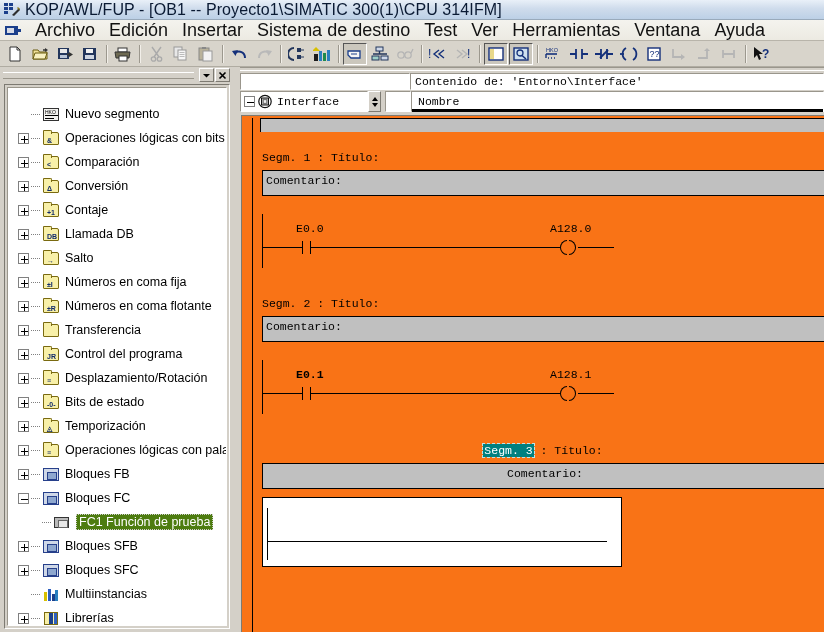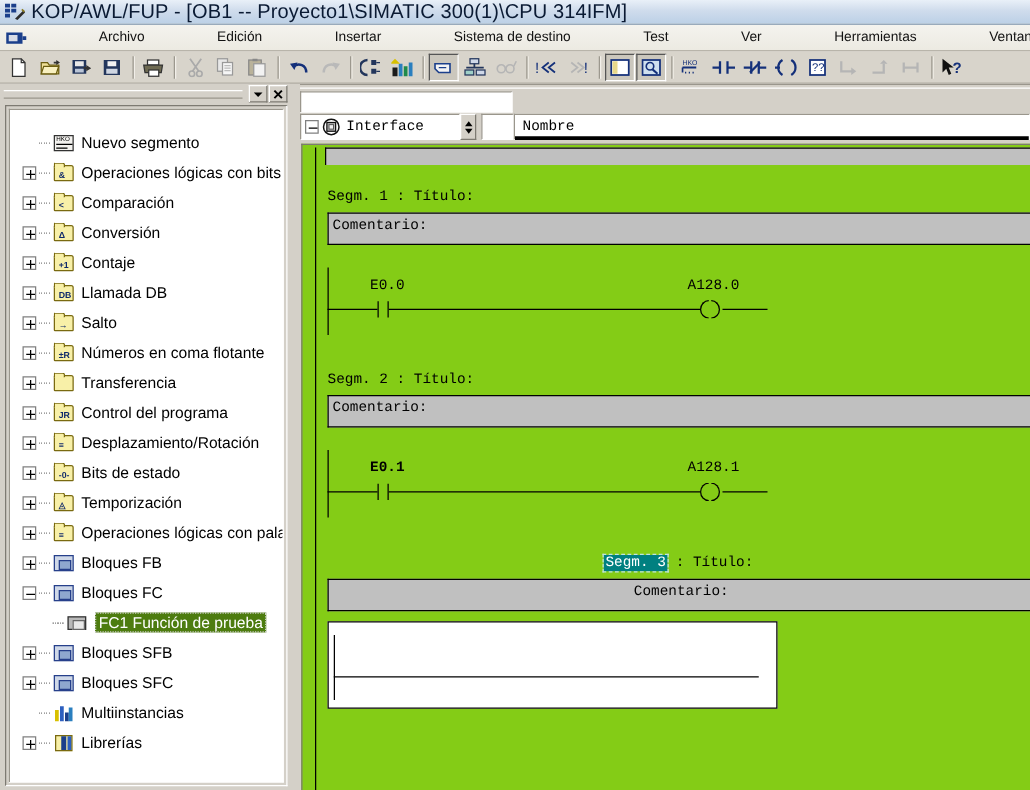--- a/index.html
+++ b/index.html
@@ -36,23 +36,22 @@
   .menubar {
     position: absolute; left: 0; top: 20px; width: 824px; height: 21px;
     background: linear-gradient(to bottom,#f4f3ee 0%, #eceae2 100%);
     border-bottom: 1px solid #b8b4aa;
     display: flex; align-items: center;
   }
   .menu-doc-icon {
     width: 18px; height: 15px; margin: 0 6px 0 4px; position: relative; flex:none;
   }
   .menu-item {
-    font-size: 11px; color: #111; padding: 2px 7px; white-space: nowrap;
+    font-size: 18px; color: #111; padding: 2px 7px; white-space: nowrap;
     cursor: default;
-    margin-left: 44px;
   }
 
   
   .toolbar {
     position: absolute; left: 0; top: 41px; width: 824px; height: 26px;
     background: #d8d4cb;
     border-bottom: 1px solid #b0aca2;
     display: flex; align-items: center; padding-left: 3px;
   }
   .tb {
@@ -258,21 +257,21 @@
     display: flex; align-items: center; padding-left: 6px;
     position: relative;
   }
   .if-namecol::after {
     content:''; position:absolute; left:0; bottom:-1px; width:100%; height:3px; background:#000;
   }
 
   
   .canvas {
     position: absolute; left: 1px; top: 48px; width: 583px; height: 517px;
-    background: #84cc16;
+    background: #f97316;
     border-left: 1px solid #7d7a72;
     border-top: 1px solid #7d7a72;
     overflow: hidden;
   }
   .canvas-strip {
     position: absolute; left: 18px; top: 2px; right: 0; height: 14px;
     background: #c0c0c0; border-top:1px solid #000; border-left:1px solid #000;
   }
   .canvas-leftbar {
     position: absolute; left: 10px; top: 2px; width: 1px; bottom: 0; background: #000;
@@ -677,20 +676,30 @@
             <div class="exp plus"></div>
             <div class="dots"></div>
             <div class="ticon">
                 <div class="folder">
                   <span class="foldglyph">→</span>
                 </div>
               </div>
             <div class="tlabel">Salto</div>
           </div>
 
+          <div class="trow">
+            <div class="exp plus"></div>
+            <div class="dots"></div>
+            <div class="ticon">
+                <div class="folder">
+                  <span class="foldglyph">±I</span>
+                </div>
+              </div>
+            <div class="tlabel">Números en coma fija</div>
+          </div>
 
           <div class="trow">
             <div class="exp plus"></div>
             <div class="dots"></div>
             <div class="ticon">
                 <div class="folder">
                   <span class="foldglyph">±R</span>
                 </div>
               </div>
             <div class="tlabel">Números en coma flotante</div>
@@ -831,20 +840,23 @@
       </div>
     </div>
   </div>
 
   <div class="rightarea">
 
     <div class="rr-top"></div>
 
     <div class="if-head-row">
       <div class="if-head-left"></div>
+      <div class="if-head-right">
+        <span class="mono">Contenido de: 'Entorno\Interface'</span>
+      </div>
     </div>
 
     <div class="if-row2">
       <div class="if-tree-cell">
         <div class="exp"></div>
         <div class="if-iface-icon">
           <svg width="16" height="15" viewBox="0 0 16 15">
             <circle cx="8" cy="7.5" r="6.2" fill="none" stroke="#111" stroke-width="1.2"></circle>
             <rect x="4.5" y="4" width="7" height="7" fill="#b9b9b9" stroke="#111"></rect>
             <rect x="6.2" y="5.7" width="3.6" height="3.6" fill="#efefef" stroke="#555" stroke-width="0.8"></rect>

